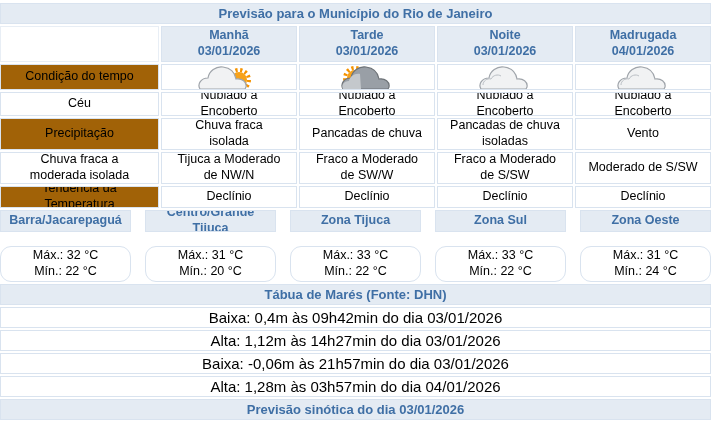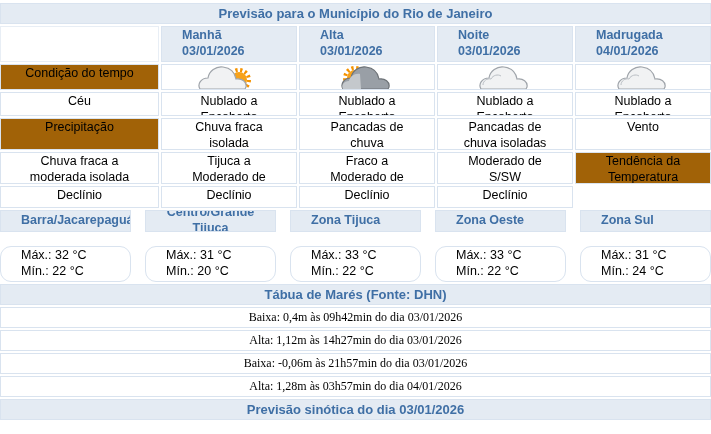--- a/index.html
+++ b/index.html
@@ -25,59 +25,58 @@
   }
   .grid-temp {
     display:grid;
     grid-template-columns:repeat(5,1fr);
     grid-template-rows:22px 36px;
     gap:14px;
   }
 
   .cell {
     box-sizing:border-box; border:1px solid #d9e3ef; background:#fff;
-    display:flex; align-items:flex-start; justify-content:center;
+    display:flex; align-items:center; justify-content:center;
     text-align:center; font-size:12.5px; line-height:1.25;
-    padding:1px 20px; overflow:hidden;
+    padding:1px 12px; overflow:hidden;
   }
   .cell.hdr {
     background:#e4ebf3; color:#3f6fa5; font-weight:bold;
     flex-direction:column; font-size:12.5px;
   }
   .cell.empty { border-color:#e8eef5; }
   .cell.alt { background:#a16207; }
   .cell.icon-cell { align-items:flex-end; padding:0; }
   .cell.two-line { flex-direction:column;border-radius:11px; }
 
   .tide-row {
     height:21px; box-sizing:border-box;
     border:1px solid #d9e3ef; background:#fff;
     display:flex; align-items:center; justify-content:center;
-    font-size:12px;
-    font-family:Liberation Serif, serif;
+    font-size:15px;
   }
 
   svg.wicon { display:block; }
 </style>
 </head>
 <body>
 
 <div class="page">
 
   <div class="bar">Previsão para o Município do Rio de Janeiro</div>
 
   <div class="grid-forecast">
 
     <div class="cell empty"></div>
     <div class="cell hdr">
       <span>Manhã</span>
       <span>03/01/2026</span>
     </div>
     <div class="cell hdr">
-      <span>Alta</span>
+      <span>Tarde</span>
       <span>03/01/2026</span>
     </div>
     <div class="cell hdr">
       <span>Noite</span>
       <span>03/01/2026</span>
     </div>
     <div class="cell hdr">
       <span>Madrugada</span>
       <span>04/01/2026</span>
     </div>
@@ -119,36 +118,37 @@
 
     <div class="cell alt">Precipitação</div>
     <div class="cell">Chuva fraca isolada</div>
     <div class="cell">Pancadas de chuva</div>
     <div class="cell">Pancadas de chuva isoladas</div>
     <div class="cell">Vento</div>
 
     <div class="cell">Chuva fraca a moderada isolada</div>
     <div class="cell">Tijuca a Moderado de NW/N</div>
     <div class="cell">Fraco a Moderado de SW/W</div>
+    <div class="cell">Fraco a Moderado de S/SW</div>
     <div class="cell">Moderado de S/SW</div>
 
     <div class="cell alt">Tendência da Temperatura</div>
     <div class="cell">Declínio</div>
     <div class="cell">Declínio</div>
     <div class="cell">Declínio</div>
     <div class="cell">Declínio</div>
   </div>
 
 
   <div class="grid-temp">
     <div class="cell hdr">Barra/Jacarepaguá</div>
     <div class="cell hdr">Centro/Grande Tijuca</div>
     <div class="cell hdr">Zona Tijuca</div>
+    <div class="cell hdr">Zona Sul</div>
     <div class="cell hdr">Zona Oeste</div>
-    <div class="cell hdr">Zona Sul</div>
 
     <div class="cell two-line">
       <span>Máx.: 32 °C</span>
       <span>Mín.: 22 °C</span>
     </div>
     <div class="cell two-line">
       <span>Máx.: 31 °C</span>
       <span>Mín.: 20 °C</span>
     </div>
     <div class="cell two-line">

